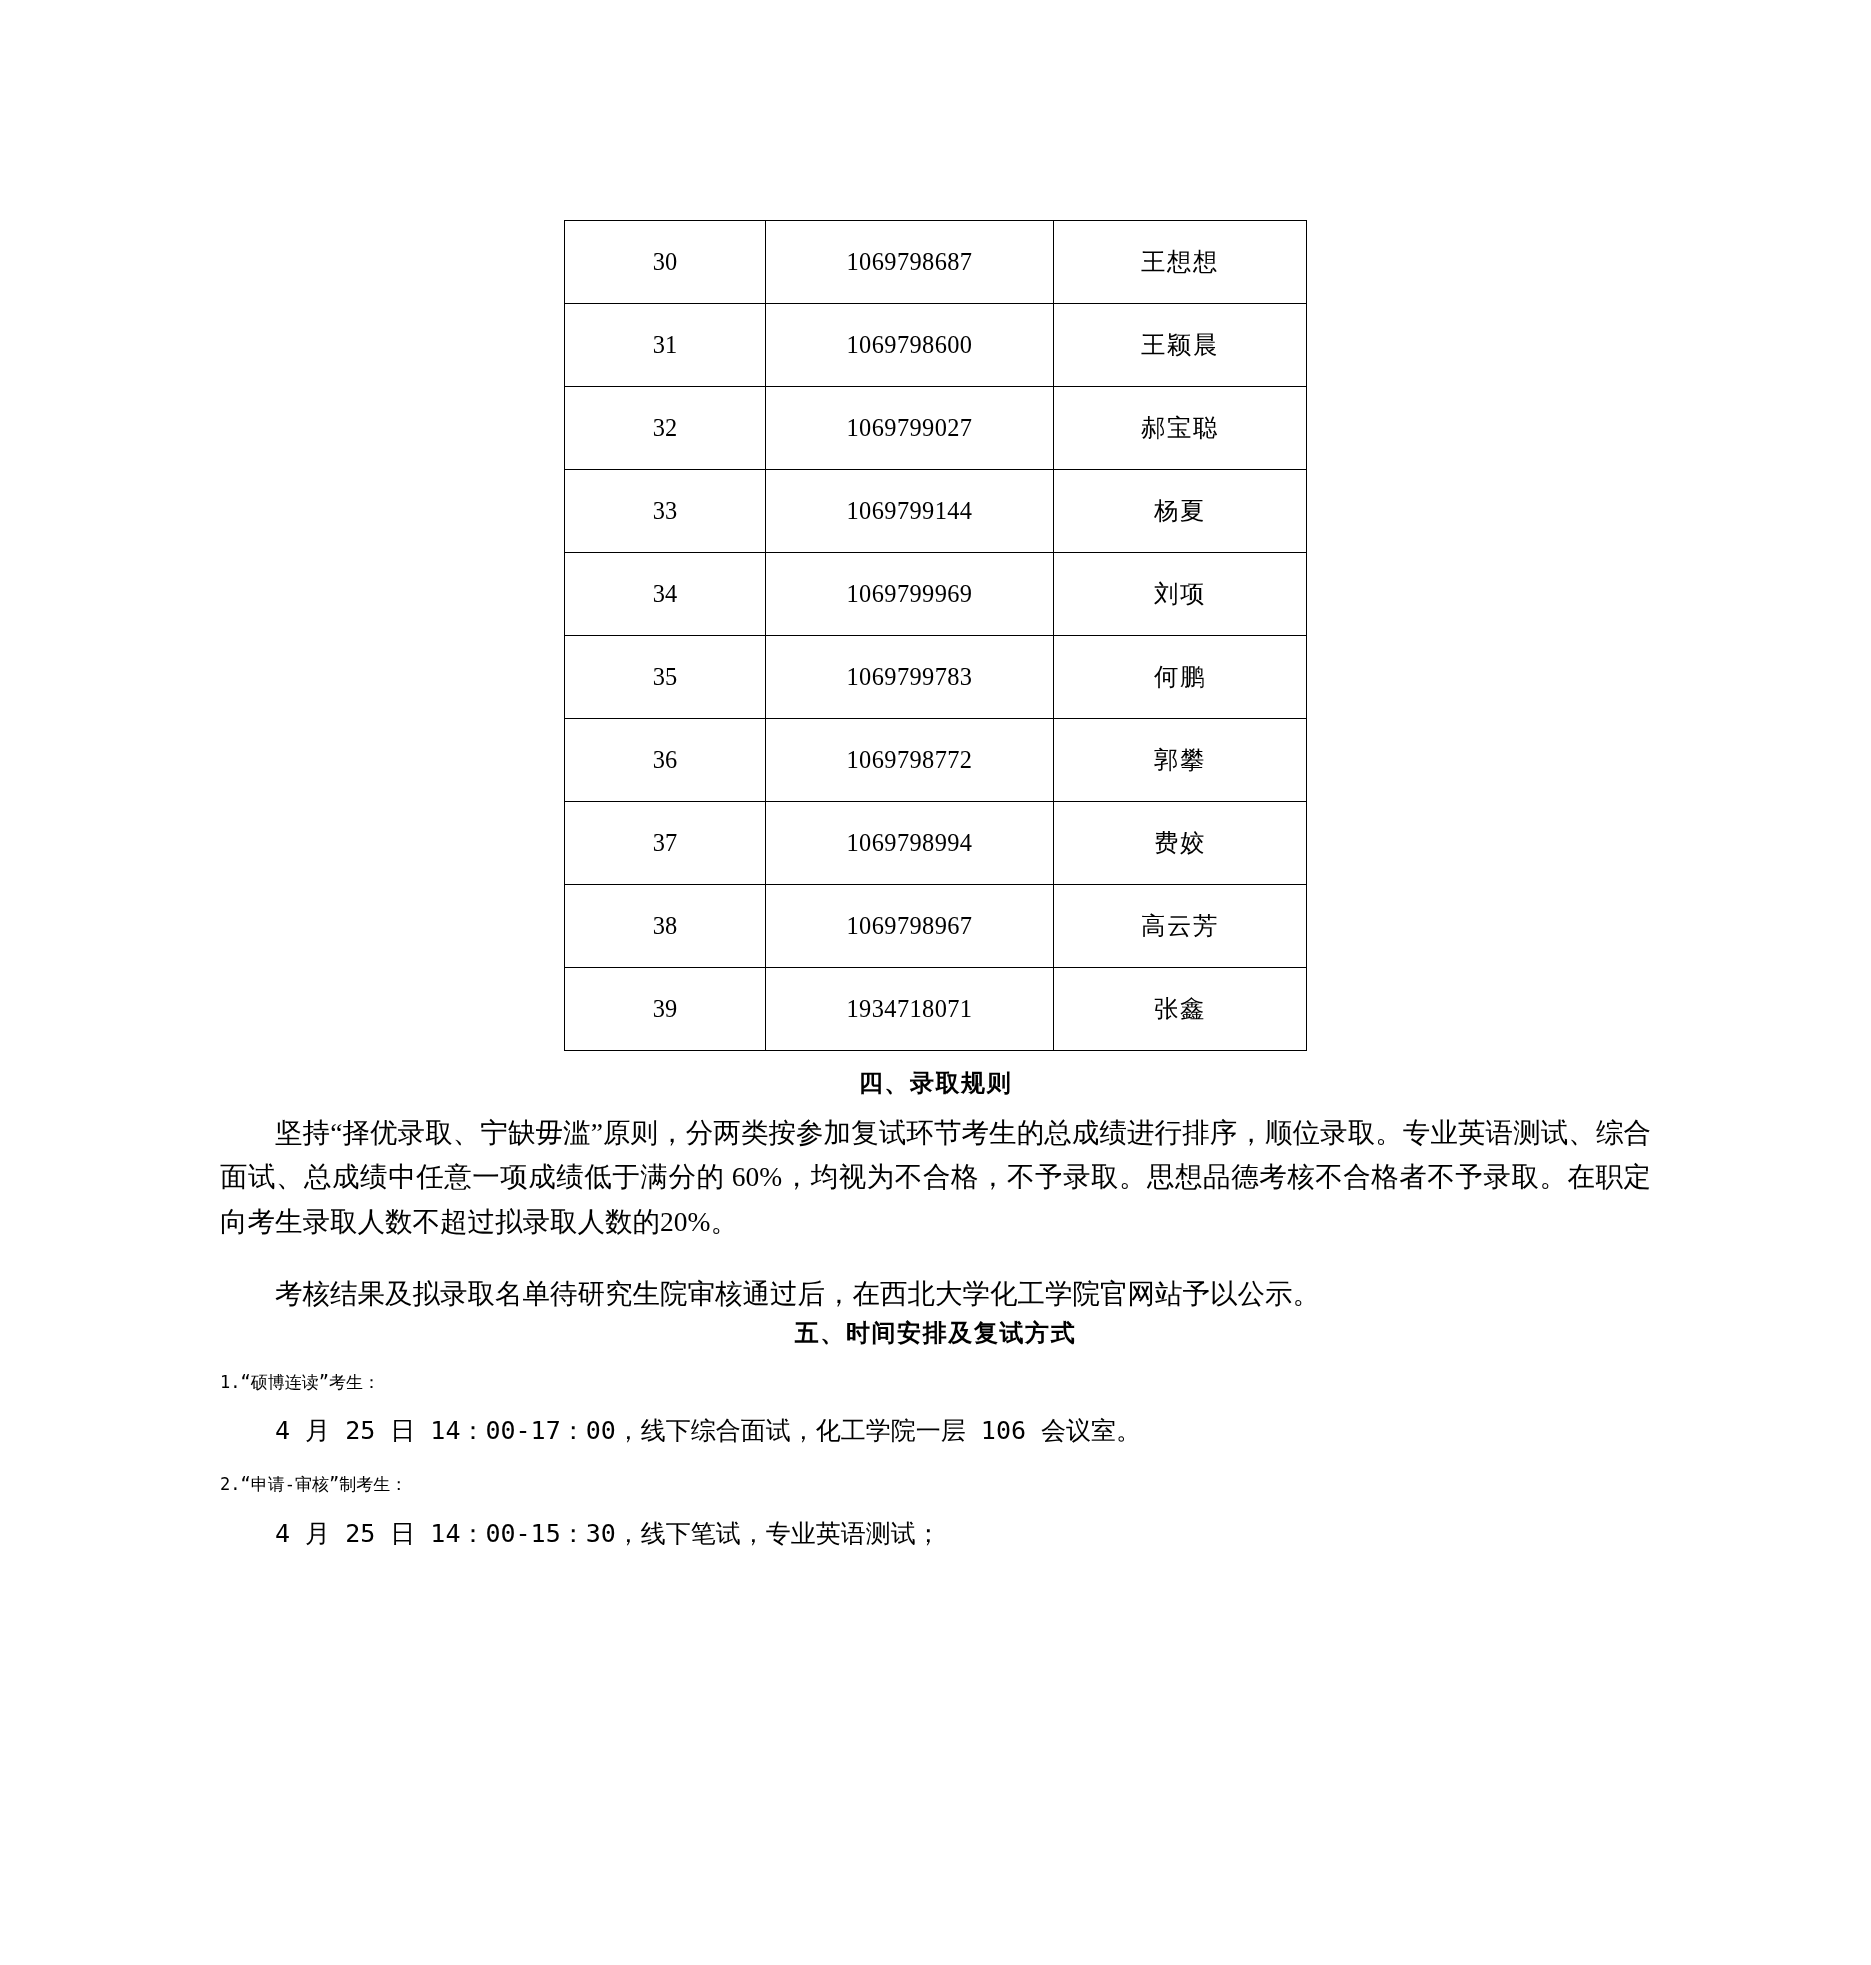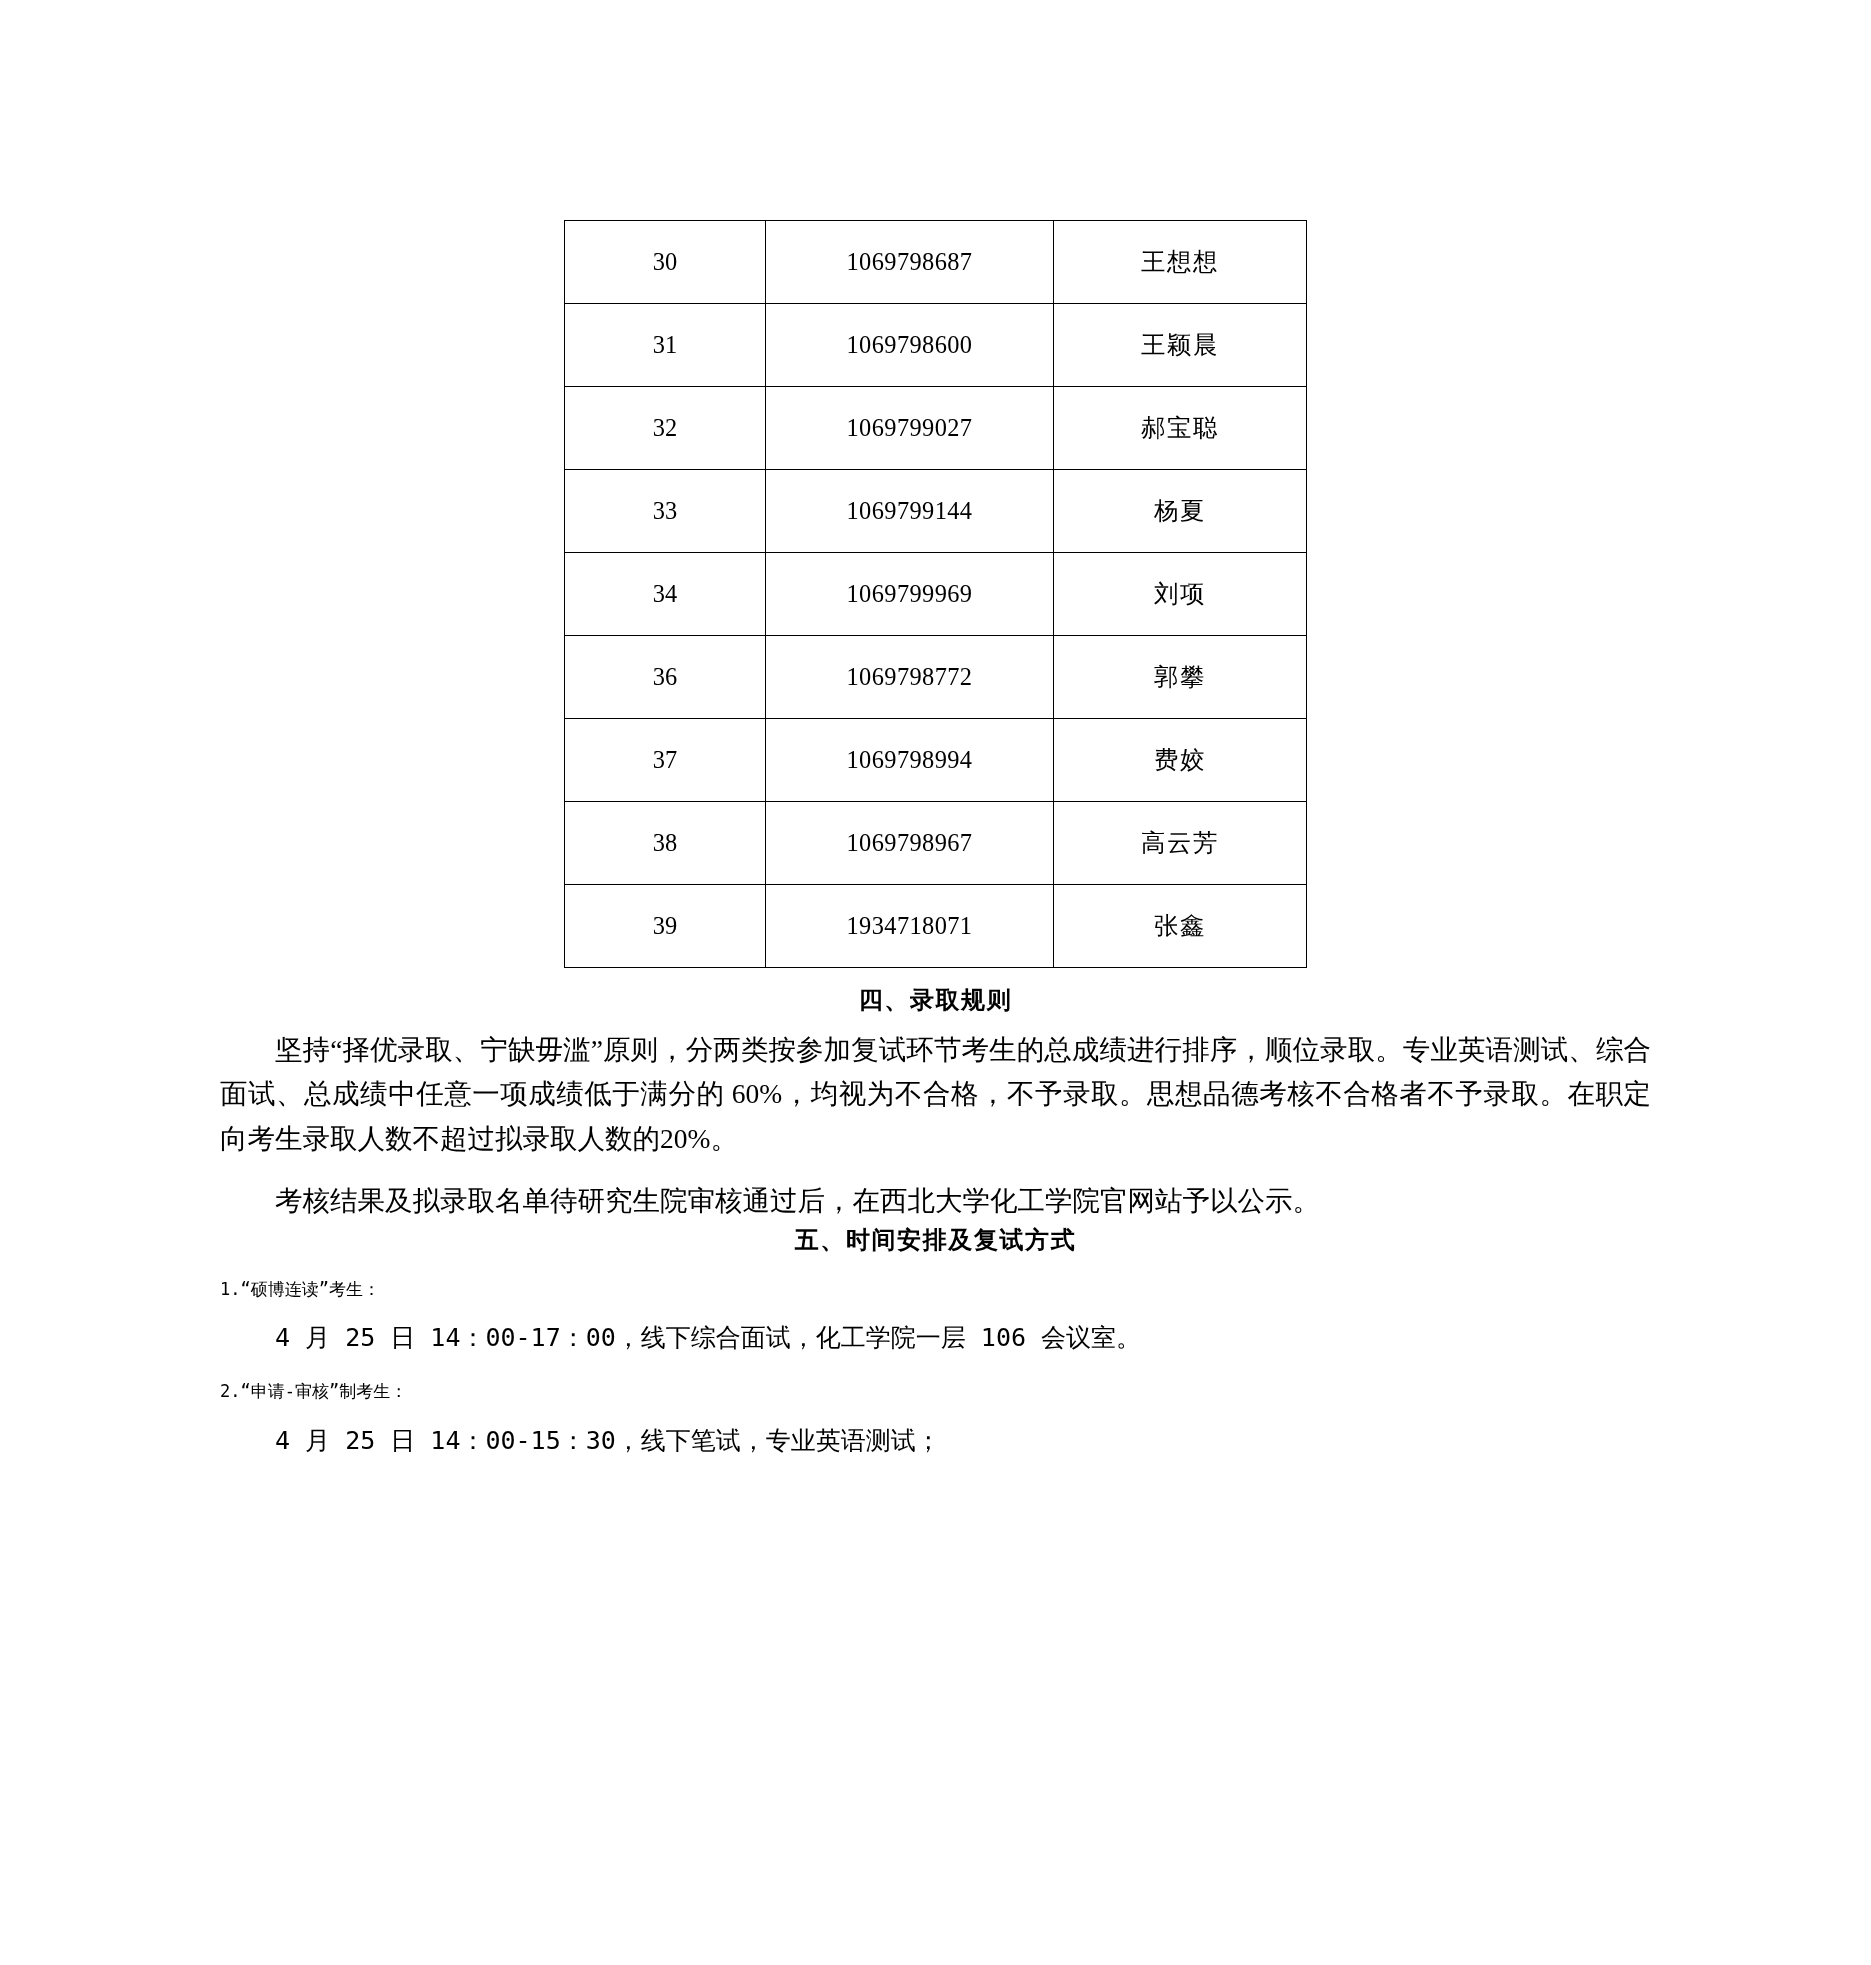--- a/index.html
+++ b/index.html
@@ -61,21 +61,21 @@
   
   p.body-par {
     font-size: 27.5px;
     line-height: 1.62;
     margin: 0;
     text-align: justify;
     text-justify: inter-ideograph;
     text-indent: 55px;
     letter-spacing: 0px;
   }
-  p.gap-top { margin-top: 18px; }
+  p.gap-top { margin-top: 28px; }
 
   
   p.list-item {
     font-family: "DejaVu Sans Mono", "Liberation Mono", monospace;
     font-size: 17px;
     line-height: 1.6;
     margin: 0;
     text-indent: 0;
     letter-spacing: 0px;
   }
@@ -119,20 +119,25 @@
           <td class="c-idx">33</td>
           <td class="c-num">1069799144</td>
           <td class="c-name">杨夏</td>
         </tr>
         <tr>
           <td class="c-idx">34</td>
           <td class="c-num">1069799969</td>
           <td class="c-name">刘项</td>
         </tr>
         <tr>
+          <td class="c-idx">35</td>
+          <td class="c-num">1069799783</td>
+          <td class="c-name">何鹏</td>
+        </tr>
+        <tr>
           <td class="c-idx">36</td>
           <td class="c-num">1069798772</td>
           <td class="c-name">郭攀</td>
         </tr>
         <tr>
           <td class="c-idx">37</td>
           <td class="c-num">1069798994</td>
           <td class="c-name">费姣</td>
         </tr>
         <tr>

